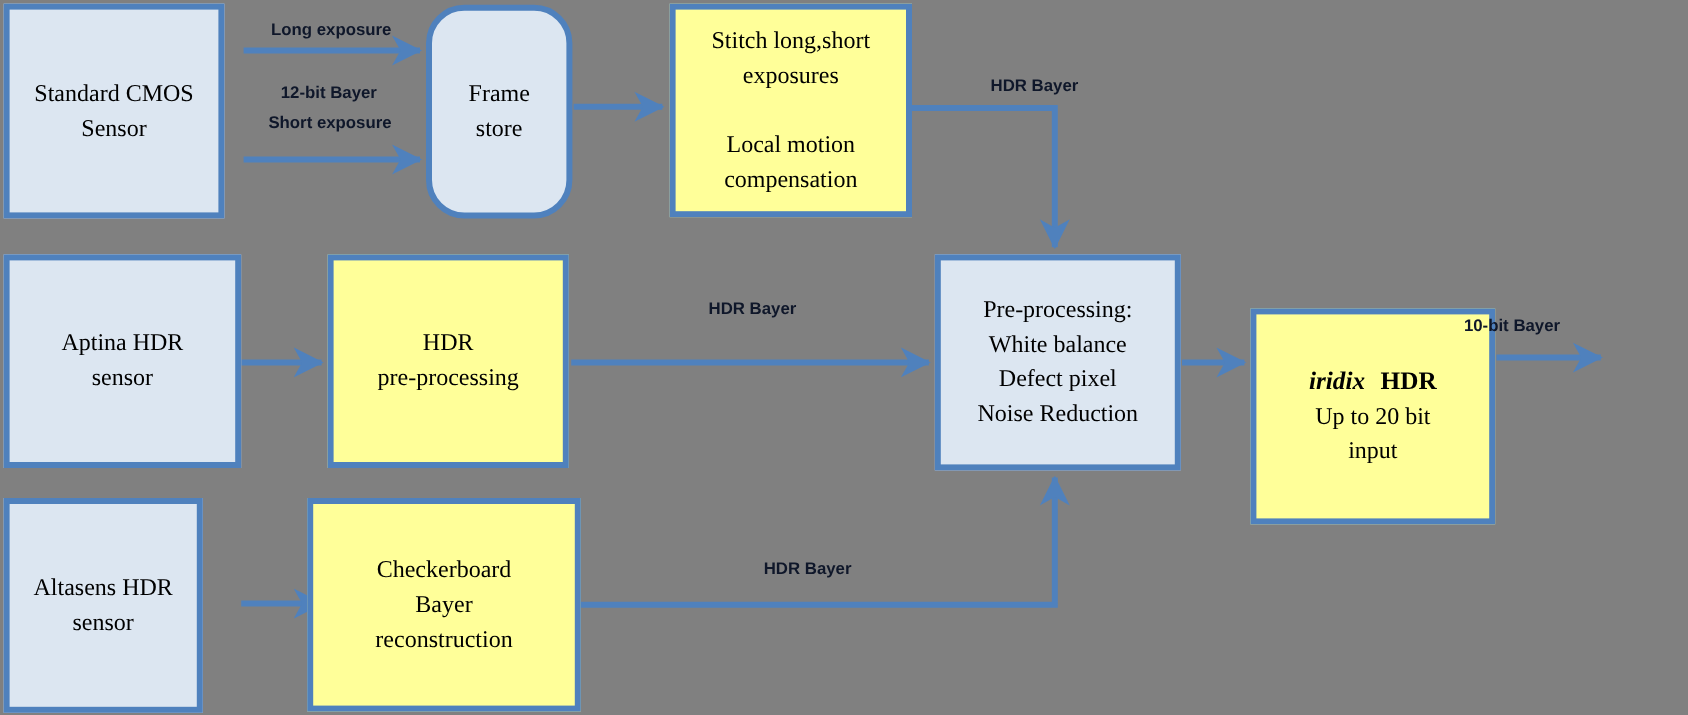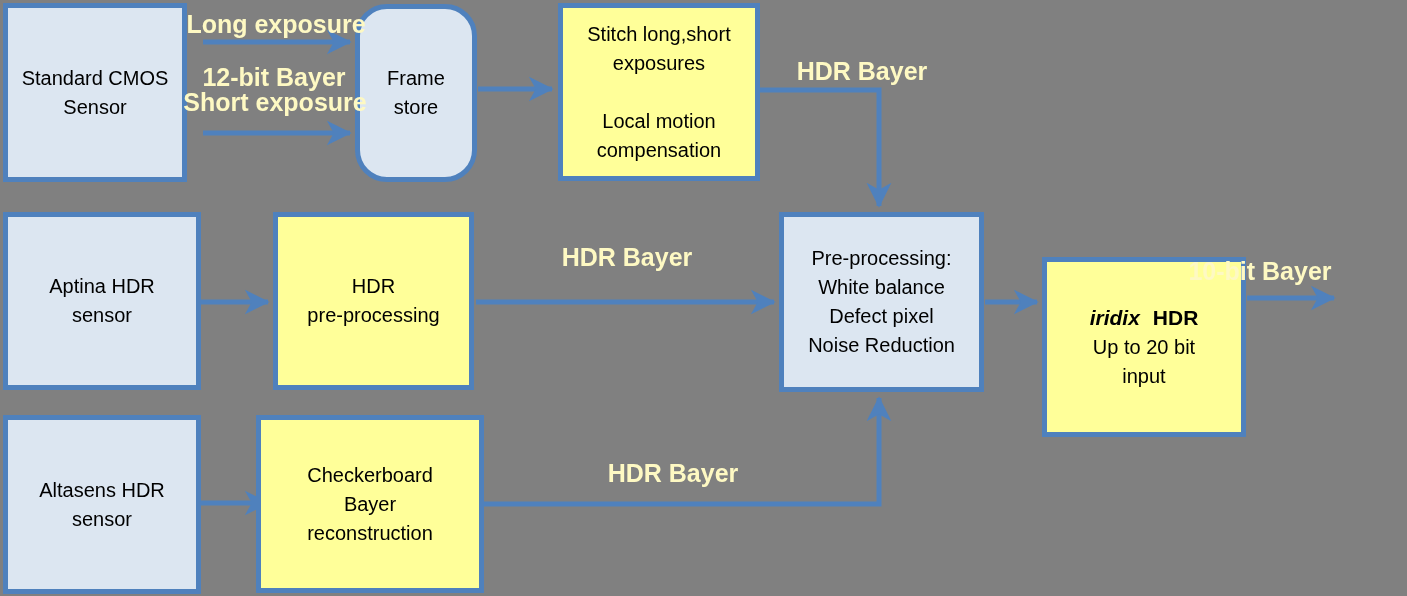--- a/index.html
+++ b/index.html
@@ -5,26 +5,27 @@
   html,body{margin:0;padding:0;background:#808080;}
   .canvas{
     position:relative;width:1407px;height:596px;background:#808080;
     font-family:"Liberation Sans",sans-serif;overflow:hidden;
   }
   .box{
     position:absolute;box-sizing:border-box;border:5px solid #4f81bd;
     display:flex;flex-direction:column;align-items:center;justify-content:center;
     text-align:center;color:#000;font-size:20px;line-height:29px;
     white-space:pre-line;
+    font-family:Liberation Serif, serif;
   }
   .fill-blue{background:#dce6f1;}
   .fill-yellow{background:#ffff99;}
   .lbl{
     position:absolute;transform:translateX(-50%);
-    color:#fef9c3;font-weight:bold;font-size:25px;white-space:nowrap;
+    color:#0f172a;font-weight:bold;font-size:14px;white-space:nowrap;
     line-height:20px;
   }
   .arrows{position:absolute;left:0;top:0;width:1407px;height:596px;pointer-events:none;}
   .irx-line{white-space:nowrap;}
   .irx-brand{font-weight:bold;font-style:italic;font-size:21px;}
   .irx-hdr{font-weight:bold;font-size:21px;margin-left:13px;}
 </style>
 </head>
 <body>
 
@@ -70,21 +71,21 @@
 White balance
 Defect pixel
 Noise Reduction</div>
 
   <div class="box fill-yellow" style="left:1042px;top:213px;width:204px;height:180px;margin-top:44px;">
     <div class="irx-line"><span class="irx-brand">iridix</span><span class="irx-hdr">HDR</span></div>
     <div>Up to 20 bit
 input</div>
   </div>
 
-  <div class="box fill-blue" style="left:3px;top:415px;width:198px;height:179px;">Altasens HDR
+  <div class="box fill-blue" style="left:3px;top:415px;width:166px;height:179px;">Altasens HDR
 sensor</div>
 
   <div class="box fill-yellow" style="left:256px;top:415px;width:228px;height:178px;">Checkerboard
 Bayer
 reconstruction</div>
 
   <div class="lbl" style="left:276px;top:14px;">Long exposure</div>
 
   <div class="lbl" style="left:274px;top:67px;">12-bit Bayer</div>
 

